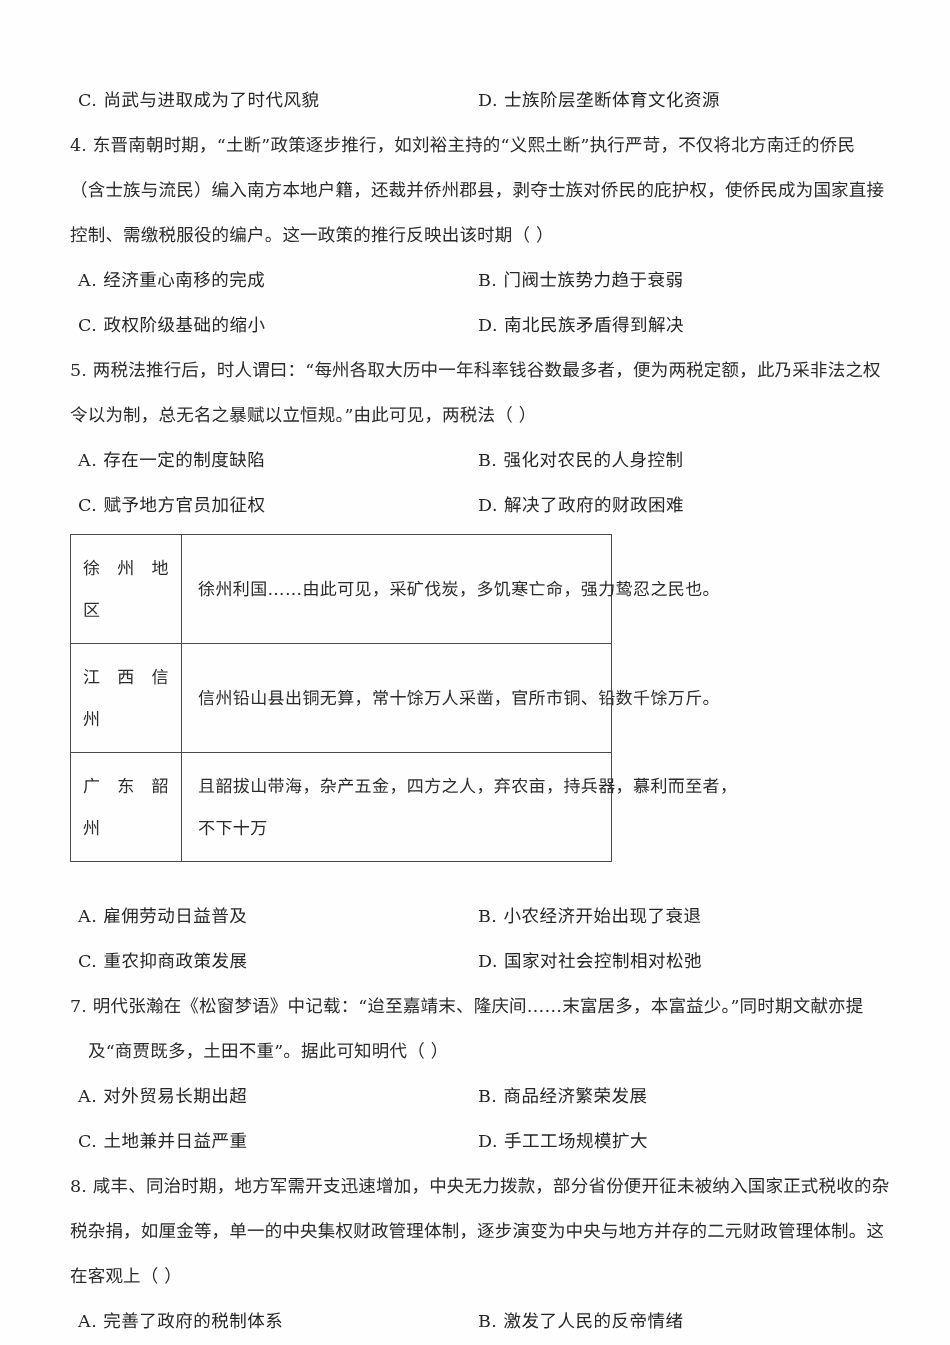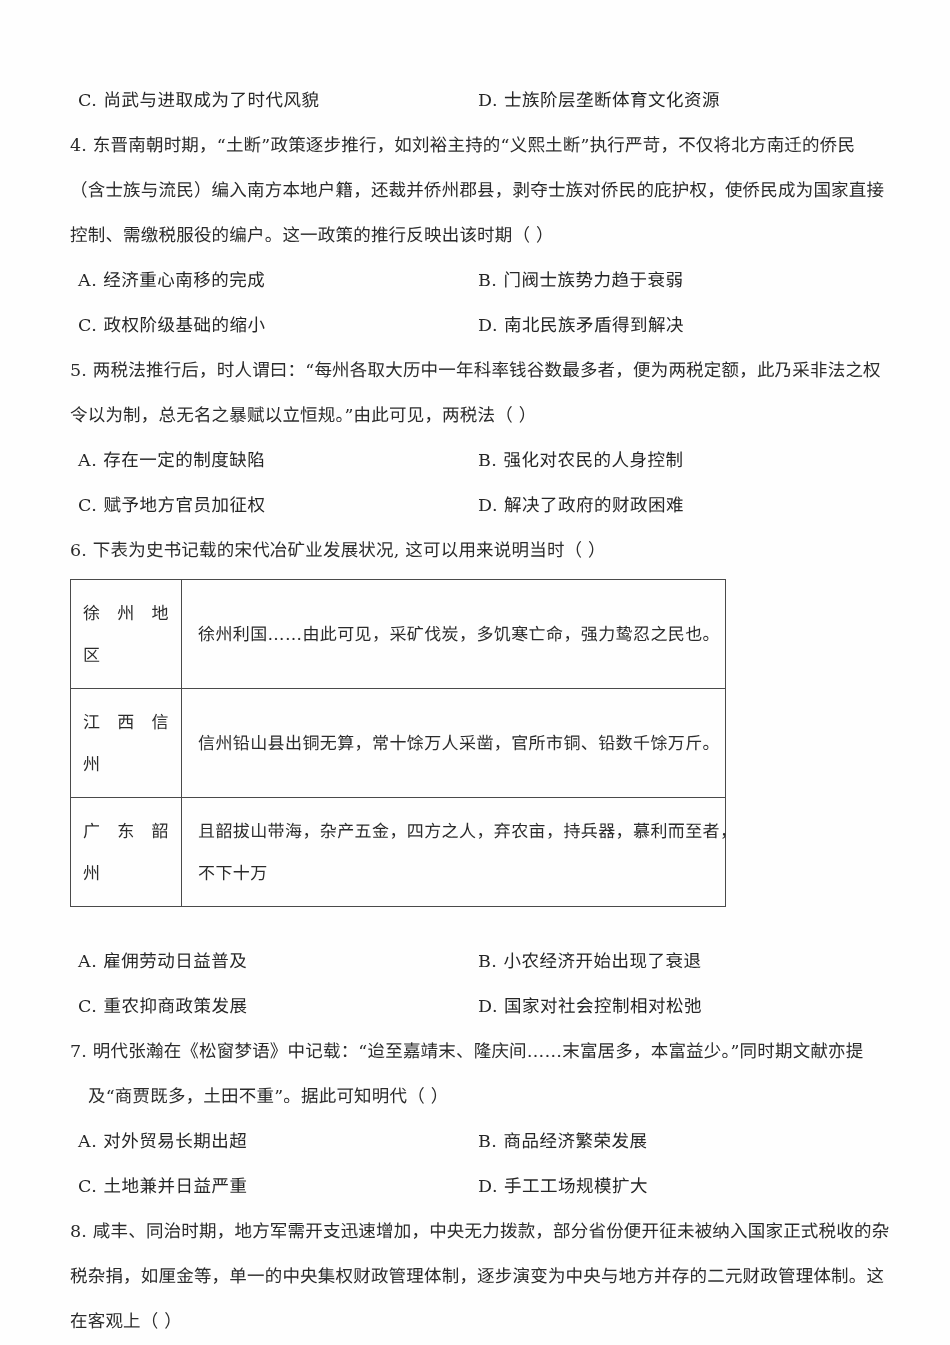--- a/index.html
+++ b/index.html
@@ -47,21 +47,21 @@
   }
   .optrow .optA,
   .optrow .optC { position: absolute; left: 8px; white-space: nowrap; }
   .optrow .optB,
   .optrow .optD { position: absolute; left: 408px; white-space: nowrap; }
 
   
   .tbl-wrap { margin-top: 6px; margin-bottom: 10px; }
   table.src {
     border-collapse: collapse;
-    width: 656px;
+    width: 542px;
     table-layout: fixed;
     margin-left: 0px;
     border-radius: 11px;
   }
   table.src td {
     border: 1px solid #4a4a4a;
     vertical-align: middle;
     font-size: 17px;
     color: #2b2b2b;
     line-height: 42px;
@@ -116,23 +116,20 @@
     </div>
     <div class="optrow">
       <span class="optA">A. 存在一定的制度缺陷</span>
       <span class="optB">B. 强化对农民的人身控制</span>
     </div>
     <div class="optrow">
       <span class="optC">C. 赋予地方官员加征权</span>
       <span class="optD">D. 解决了政府的财政困难</span>
     </div>
 
-    <div class="qbody">
-      <span class="ln">6. 下表为史书记载的宋代冶矿业发展状况, 这可以用来说明当时（    ）</span>
-    </div>
 
     <div class="tbl-wrap">
       <table class="src">
         <tbody>
             <tr class="row1">
           <td class="region">
             <span class="rl">徐州地</span>
             <span class="rl last">区</span>
           </td>
           <td class="quote">

